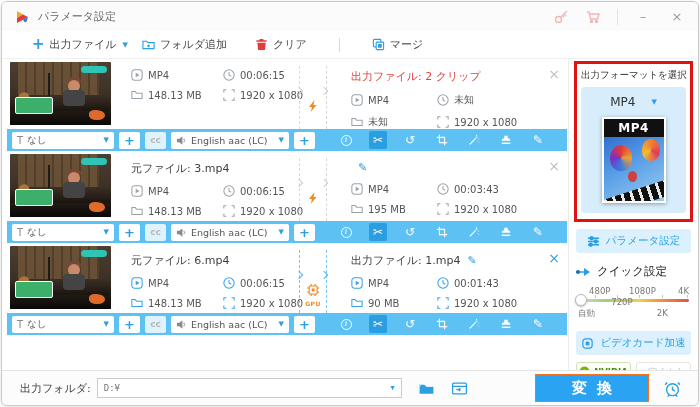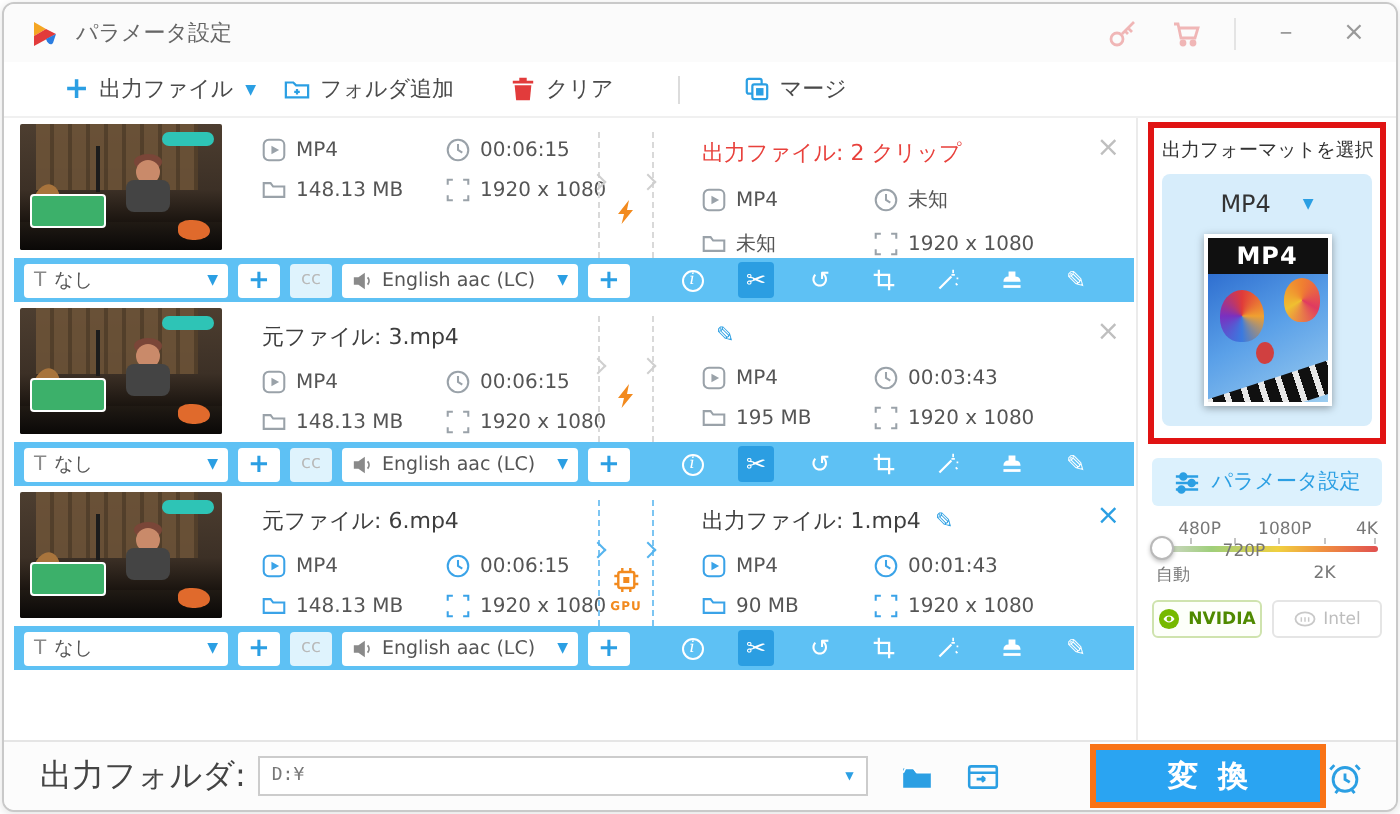--- a/index.html
+++ b/index.html
@@ -62,21 +62,21 @@
 .sel .close{color:#2b9fe3}
 
 .row-bar{height:22px;margin:0 5px;background:#5ec1f4;display:flex;align-items:center;padding:0 5px;gap:5px}
 .dd{background:#fff;border-radius:2px;height:17px;display:flex;align-items:center;font-size:9.5px;color:#555;padding:0 5px;gap:4px;cursor:pointer}
 .dd .caret,.caret{color:#2b9fe3;font-size:7px}
 .dd .caret{margin-left:auto}
 .dd.sub{width:102px}
 .dd.aud{width:118px}
 .tico{color:#8a8a8a;font-size:10px}
 .sq{width:21px;height:17px;background:#fff;border-radius:2px;color:#2b9fe3;font-weight:bold;font-size:13px;display:flex;align-items:center;justify-content:center;cursor:pointer;line-height:1}
-.sq.cc{color:#b9b9b9;background:rgba(255,255,255,.8);font-size:9px;font-weight:normal}
+.sq.cc{color:#b9b9b9;background:rgba(255,255,255,.8);font-size:9px;font-weight:bold}
 .spk{width:11px;height:11px;color:#8a8a8a;flex:none}
 .bar-icons{display:flex;align-items:center;gap:14px;margin-left:17px;color:#fff}
 .bic{font-size:12px;line-height:1;cursor:pointer;display:flex;align-items:center;justify-content:center;width:18px;height:18px}
 .bic svg{width:12px;height:12px}
 .bic.active{background:#2b9ee2;border-radius:2px}
 .iinfo{width:11px;height:11px;border:1px solid #fff;border-radius:50%;font-size:8px;font-style:italic;font-family:"DejaVu Serif",serif;display:flex;align-items:center;justify-content:center}
 
 .sidebar{position:absolute;top:57px;right:0;bottom:35px;width:130px;border-left:1px solid #ebebeb;background:#fff;padding:2px 5px}
 .fmt-annot{border:3px solid #e01313;padding:3px 4px 6px;margin-bottom:5px}
 .fmt-label{font-size:9.5px;color:#333;margin:2px 0 5px;white-space:nowrap}
@@ -100,24 +100,24 @@
 .track{position:absolute;left:0;right:0;top:13px;height:3px;border-radius:2px;background:linear-gradient(90deg,#d8d8d8,#9fcf7a 25%,#f0d040 55%,#f09040 75%,#e05050)}
 .tick{position:absolute;top:9px;width:1px;height:3px;background:#c4c4c4}
 .handle{position:absolute;left:-3px;top:8px;width:12px;height:12px;border-radius:50%;background:#fff;border:1px solid #b9b9b9;box-shadow:0 1px 2px rgba(0,0,0,.25);cursor:pointer}
 .badges{display:flex;gap:5px;margin:2px 2px 0}
 .badge{flex:1;height:19px;border-radius:3px;display:flex;align-items:center;justify-content:center;gap:4px;font-size:8.5px;cursor:pointer;white-space:nowrap}
 .badge svg{width:11px;height:11px}
 .nv{border:1px solid #cfe3ae;color:#4f8a00;background:#fdfffa;font-weight:bold}
 .itl{border:1px solid #e5e5e5;color:#bdbdbd}
 
 .bottombar{position:absolute;left:0;right:0;bottom:0;height:35px;background:#fcfcfc;border-top:1px solid #e5e5e5;display:flex;align-items:center;padding:0 10px}
-.ob-label{font-size:16px;color:#444;margin:0 6px 0 8px;white-space:nowrap}
+.ob-label{font-size:11px;color:#444;margin:0 6px 0 8px;white-space:nowrap}
 .path-dd{width:305px;height:20px;border:1px solid #ccc;background:#fff;display:flex;align-items:center;font-size:9px;color:#777;padding:0 6px;cursor:pointer;font-family:"DejaVu Sans Mono",monospace}
 .bb-ic{width:17px;height:17px;color:#2b9fe3;cursor:pointer;margin-left:16px}
-.convert-annot{margin-left:auto;border:3px solid #f97316;margin-right:0}
+.convert-annot{margin-left:auto;border:1px solid #f97316;margin-right:14px}
 .convert-btn{width:112px;height:26px;background:#2aa4f2;color:#fff;border:none;font-size:15px;font-weight:bold;letter-spacing:10px;padding-left:10px;cursor:pointer;font-family:inherit;display:flex;align-items:center;justify-content:center}
 .alarm{width:19px;height:19px;color:#2b9fe3;cursor:pointer;margin-right:6px}
 </style>
 </head>
 <body>
 
 <div class="window">
 
   <div class="titlebar">
     <svg class="appicon" viewBox="0 0 16 16">
@@ -603,36 +603,51 @@
       </div>
     </div>
     <div class="side-btn">
       <svg viewBox="0 0 14 14" stroke="#2b9fe3" stroke-width="1.4" fill="#2b9fe3">
           <path d="M1 3.5h12M1 7h12M1 10.5h12"></path>
           <circle cx="5" cy="3.5" r="1.6"></circle>
           <circle cx="9.5" cy="7" r="1.6"></circle>
           <circle cx="4" cy="10.5" r="1.6"></circle>
         </svg>
       <span>パラメータ設定</span>
+    </div>
+    <div class="quick">
+      <svg viewBox="0 0 14 10" fill="#2b9fe3">
+          <path d="M0 5h9" stroke="#2b9fe3" stroke-width="1.6"></path>
+          <path d="M8 1l6 4-6 4z"></path>
+          <circle cx="2" cy="5" r="2" fill="#1c6fb4"></circle>
+        </svg>
+      <span>クイック設定</span>
     </div>
     <div class="slider">
       <span class="sl-lab t0">480P</span>
       <span class="sl-lab t1">1080P</span>
       <span class="sl-lab t2">4K</span>
       <div class="track"></div>
       <i class="tick" style="left:15%"></i>
         <i class="tick" style="left:35%"></i>
         <i class="tick" style="left:55%"></i>
         <i class="tick" style="left:76%"></i>
         <i class="tick" style="left:98%"></i>
       <div class="handle"></div>
       <span class="sl-lab b0">自動</span>
       <span class="sl-lab b1">720P</span>
       <span class="sl-lab b2">2K</span>
     </div>
+    <div class="side-btn">
+      <svg viewBox="0 0 14 14" fill="none" stroke="#2b9fe3" stroke-width="1.3">
+          <rect x="2" y="2" width="10" height="10" rx="3"></rect>
+          <rect x="5" y="5" width="4" height="4" fill="#2b9fe3" stroke="none"></rect>
+        </svg>
+      <span>ビデオカード加速</span>
+    </div>
     <div class="badges">
       <div class="badge nv">
         <svg viewBox="0 0 12 12">
             <circle cx="6" cy="6" r="5.5" fill="#76b900"></circle>
             <path d="M3 6c1.5-2.5 4.5-2.5 6 0-1.5 2.5-4.5 2.5-6 0z" fill="#fff"></path>
             <circle cx="6" cy="6" r="1.3" fill="#76b900"></circle>
           </svg>
         <span>NVIDIA</span>
       </div>
       <div class="badge itl">

